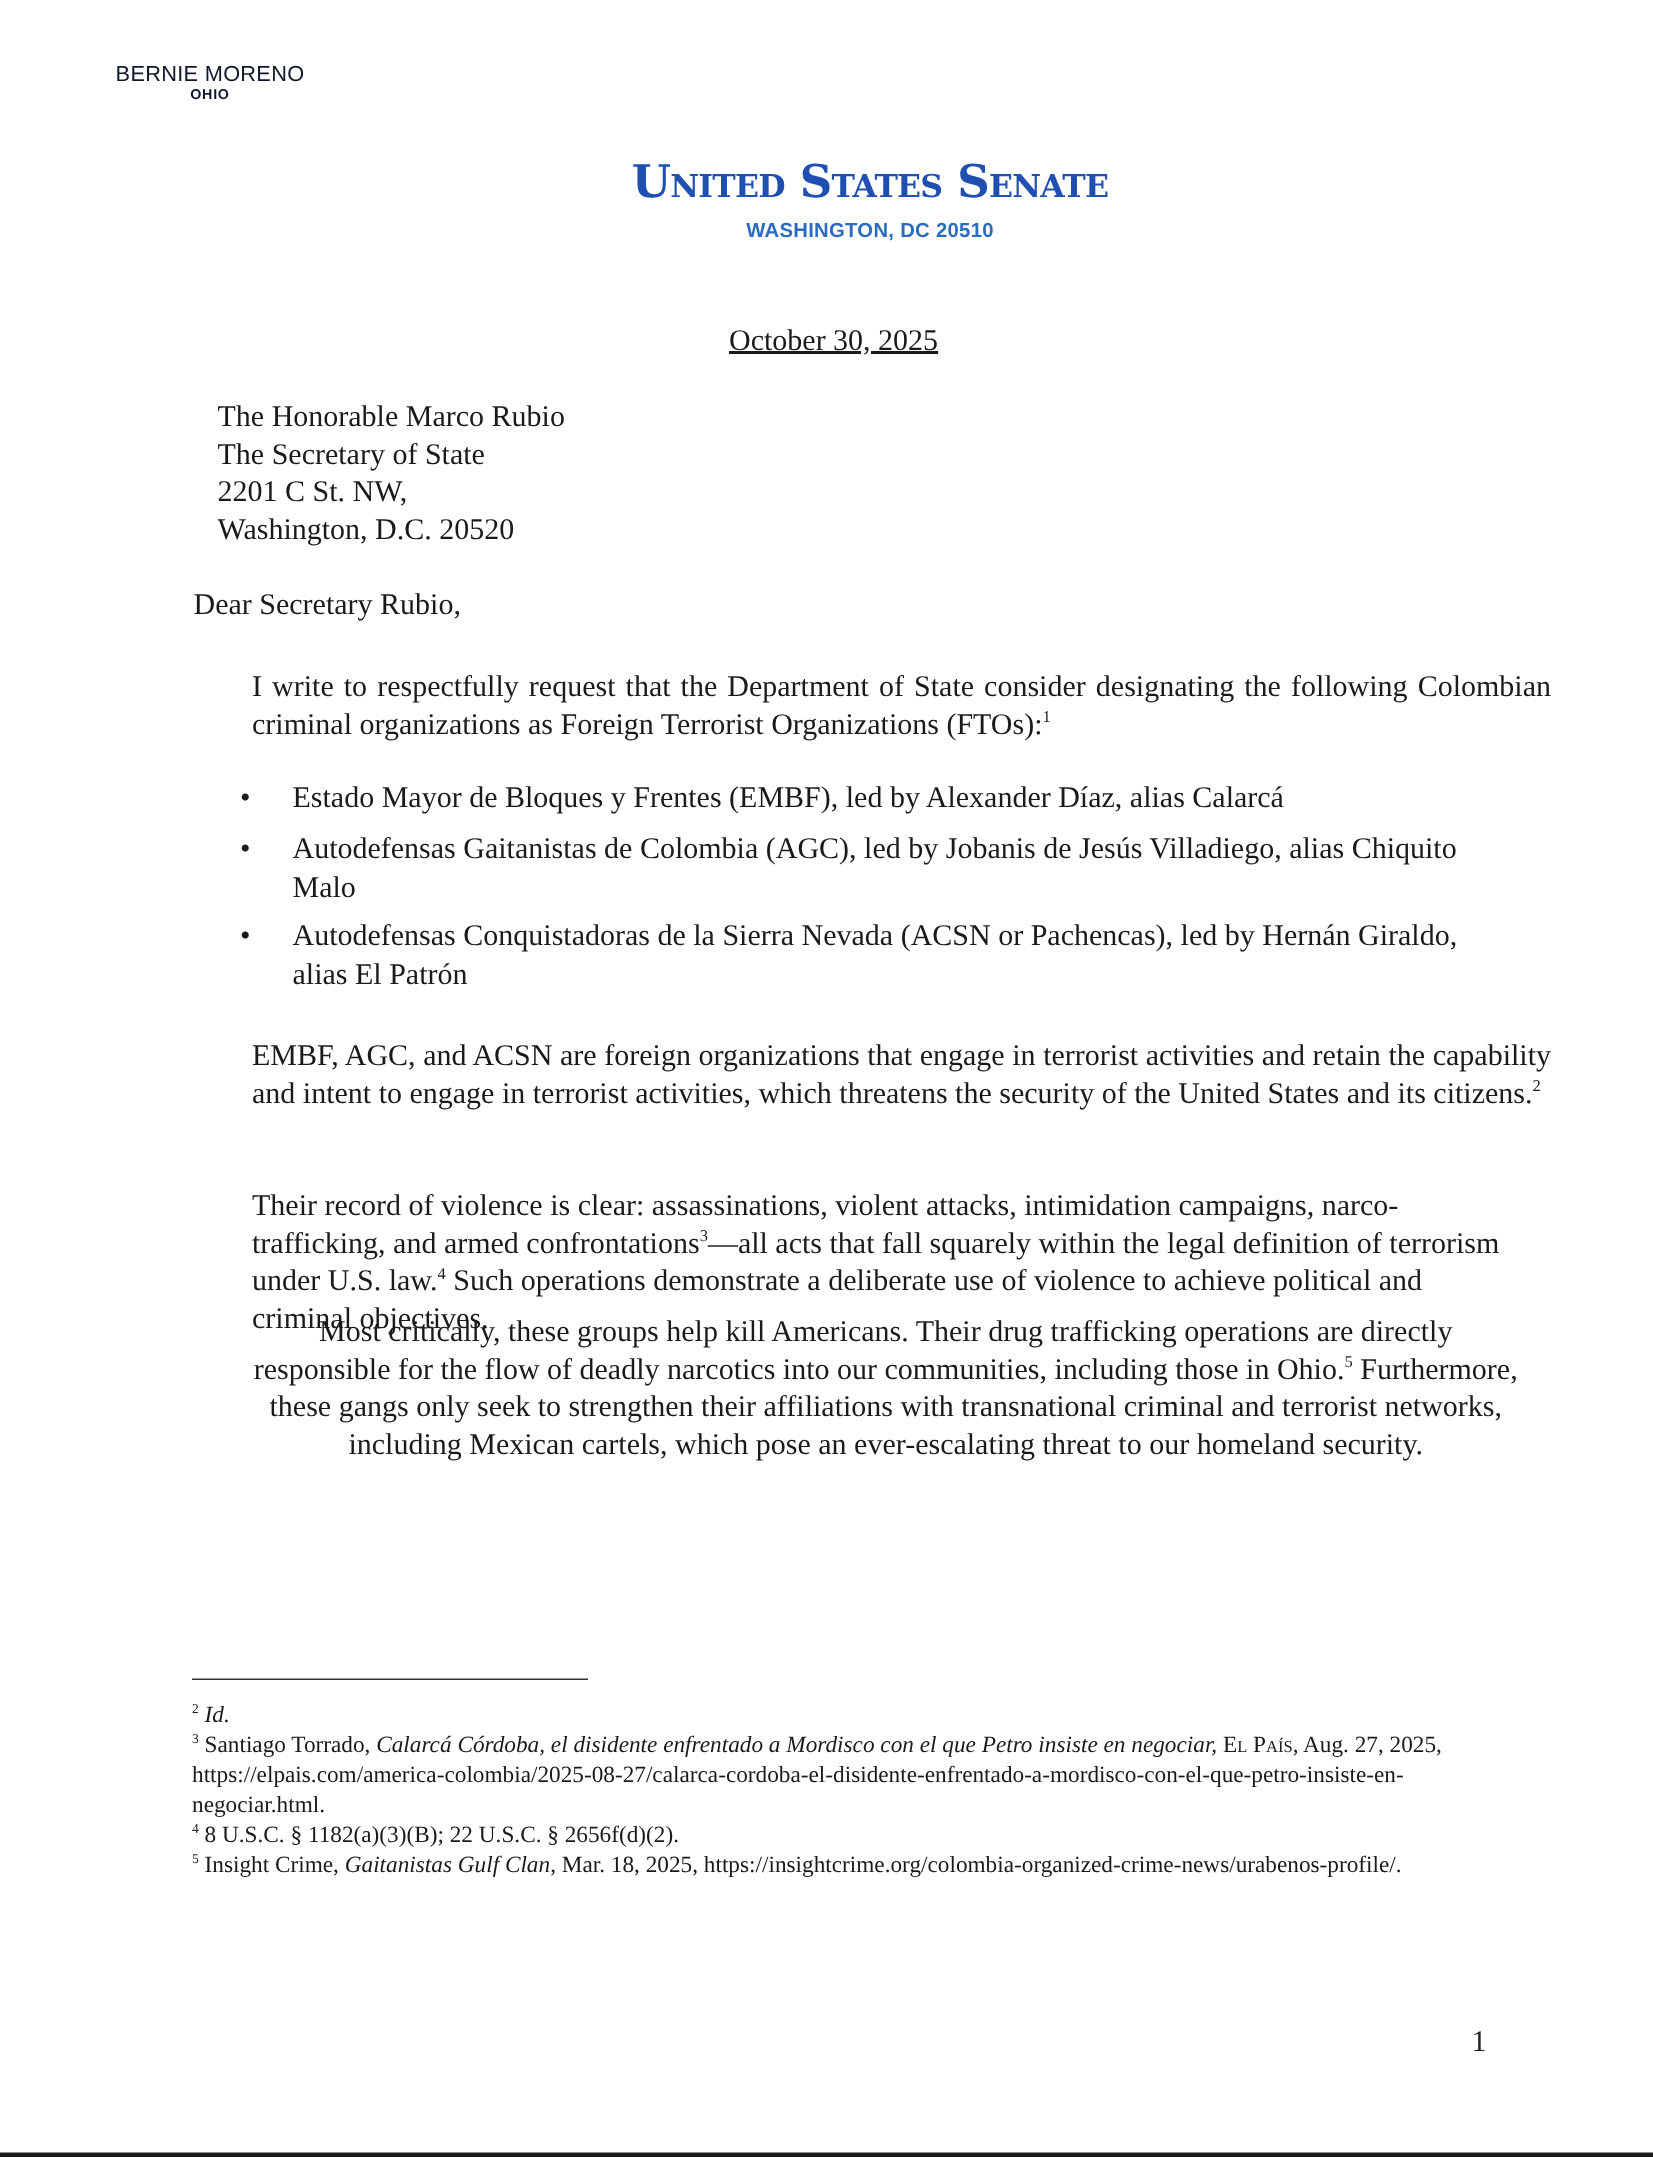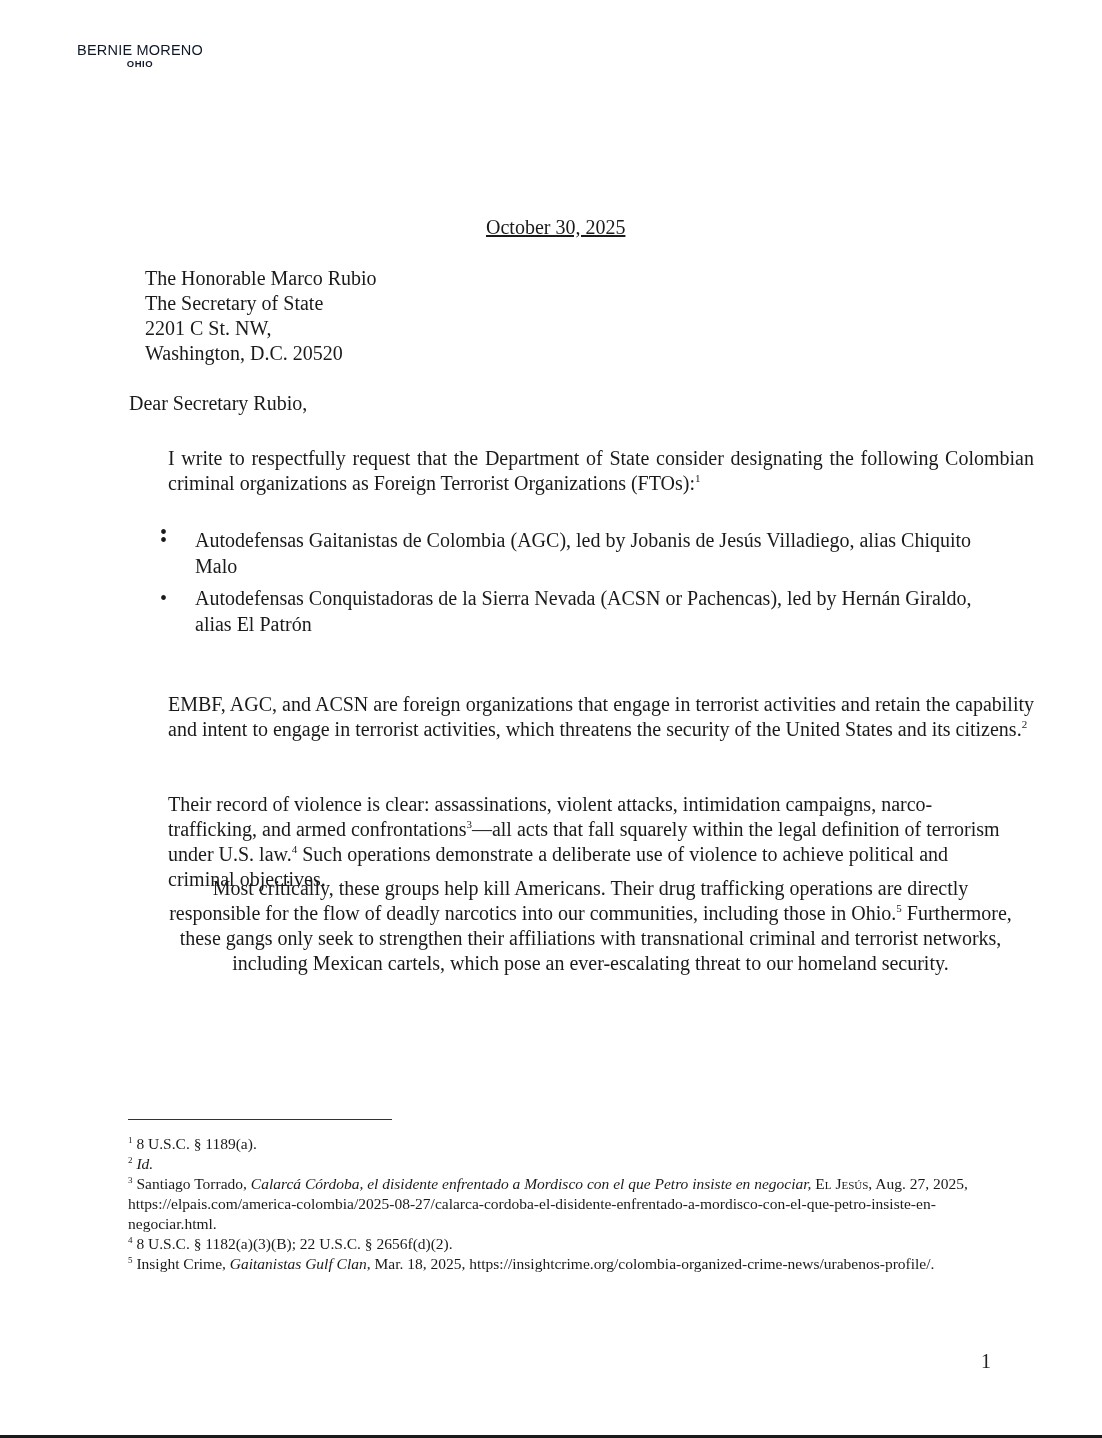--- a/index.html
+++ b/index.html
@@ -42,53 +42,56 @@
 </head>
 <body>
 
 <div class="page">
 
   <div class="senator-block">
     <div class="senator-name">BERNIE MORENO</div>
     <div class="senator-state">OHIO</div>
   </div>
 
+  <div class="masthead">
+    <div class="masthead-title">United States Senate</div>
+    <div class="masthead-address">WASHINGTON, DC 20510</div>
+  </div>
 
   <div class="letter">
     <div class="date">October 30, 2025</div>
 
     <div class="addressee">
       <div>The Honorable Marco Rubio</div>
       <div>The Secretary of State</div>
       <div>2201 C St. NW,</div>
       <div>Washington, D.C. 20520</div>
     </div>
 
     <div class="salutation">Dear Secretary Rubio,</div>
 
     <div class="para p1"><span>I write to respectfully request that the Department of State consider designating the following Colombian criminal organizations as Foreign Terrorist Organizations (FTOs):</span><sup>1</sup></div>
 
     <ul class="bullets">
-      <li><span class="bullet">•</span></li>
+      <li><span class="bullet">•</span><span>Estado Mayor de Bloques y Frentes (EMBF), led by Alexander Díaz, alias Calarcá</span></li>
       <li><span class="bullet">•</span><span>Autodefensas Gaitanistas de Colombia (AGC), led by Jobanis de Jesús Villadiego, alias Chiquito Malo</span></li>
       <li><span class="bullet">•</span><span>Autodefensas Conquistadoras de la Sierra Nevada (ACSN or Pachencas), led by Hernán Giraldo, alias El Patrón</span></li>
     </ul>
 
     <div class="para p2"><span>EMBF, AGC, and ACSN are foreign organizations that engage in terrorist activities and retain the capability and intent to engage in terrorist activities, which threatens the security of the United States and its citizens.</span><sup>2</sup></div>
 
     <div class="para p3"><span>Their record of violence is clear: assassinations, violent attacks, intimidation campaigns, narco-trafficking, and armed confrontations</span><sup>3</sup><span>—all acts that fall squarely within the legal definition of terrorism under U.S. law.</span><sup>4</sup><span> Such operations demonstrate a deliberate use of violence to achieve political and criminal objectives.</span></div>
 
     <div class="para p4"><span>Most critically, these groups help kill Americans. Their drug trafficking operations are directly responsible for the flow of deadly narcotics into our communities, including those in Ohio.</span><sup>5</sup><span> Furthermore, these gangs only seek to strengthen their affiliations with transnational criminal and terrorist networks, including Mexican cartels, which pose an ever-escalating threat to our homeland security.</span></div>
   </div>
 
   <div class="footnote-rule"></div>
 
   <div class="footnotes">
-    <div class="footnote"><sup>1</sup> <span>8 U.S.C. § 1189(a).</span></div>
     <div class="footnote"><sup>2</sup> <i>Id.</i></div>
-    <div class="footnote"><sup>3</sup> <span>Santiago Torrado, </span><i>Calarcá Córdoba, el disidente enfrentado a Mordisco con el que Petro insiste en negociar,</i><span class="sc"> El Jesús</span><span>, Aug. 27, 2025, https://elpais.com/america-colombia/2025-08-27/calarca-cordoba-el-disidente-enfrentado-a-mordisco-con-el-que-petro-insiste-en-negociar.html.</span></div>
+    <div class="footnote"><sup>3</sup> <span>Santiago Torrado, </span><i>Calarcá Córdoba, el disidente enfrentado a Mordisco con el que Petro insiste en negociar,</i><span class="sc"> El País</span><span>, Aug. 27, 2025, https://elpais.com/america-colombia/2025-08-27/calarca-cordoba-el-disidente-enfrentado-a-mordisco-con-el-que-petro-insiste-en-negociar.html.</span></div>
     <div class="footnote"><sup>4</sup> <span>8 U.S.C. § 1182(a)(3)(B); 22 U.S.C. § 2656f(d)(2).</span></div>
     <div class="footnote"><sup>5</sup> <span>Insight Crime, </span><i>Gaitanistas Gulf Clan</i><span>, Mar. 18, 2025, https://insightcrime.org/colombia-organized-crime-news/urabenos-profile/.</span></div>
   </div>
 
   <div class="page-number">1</div>
 </div>
 <div class="bottom-bar"></div>
 
 </body></html>

